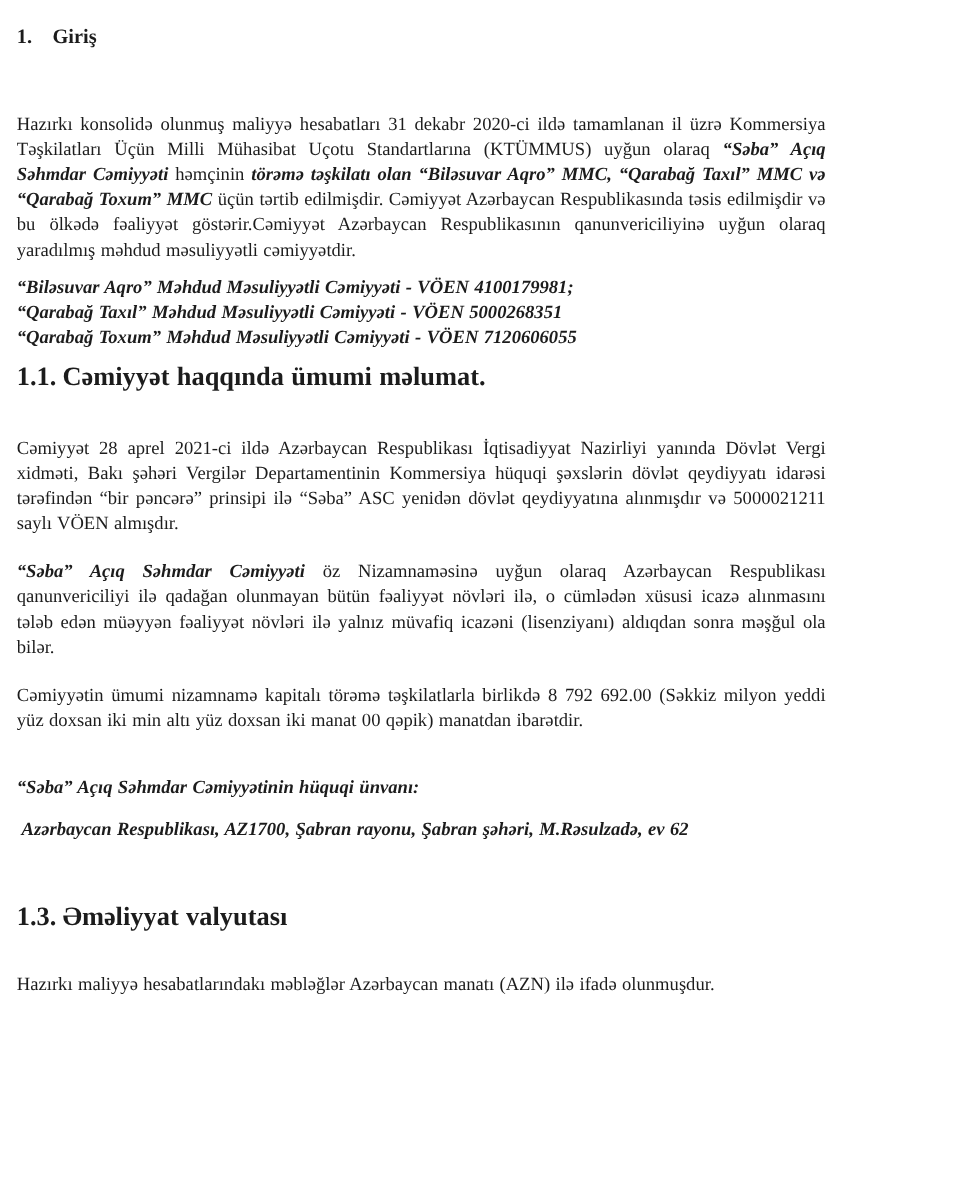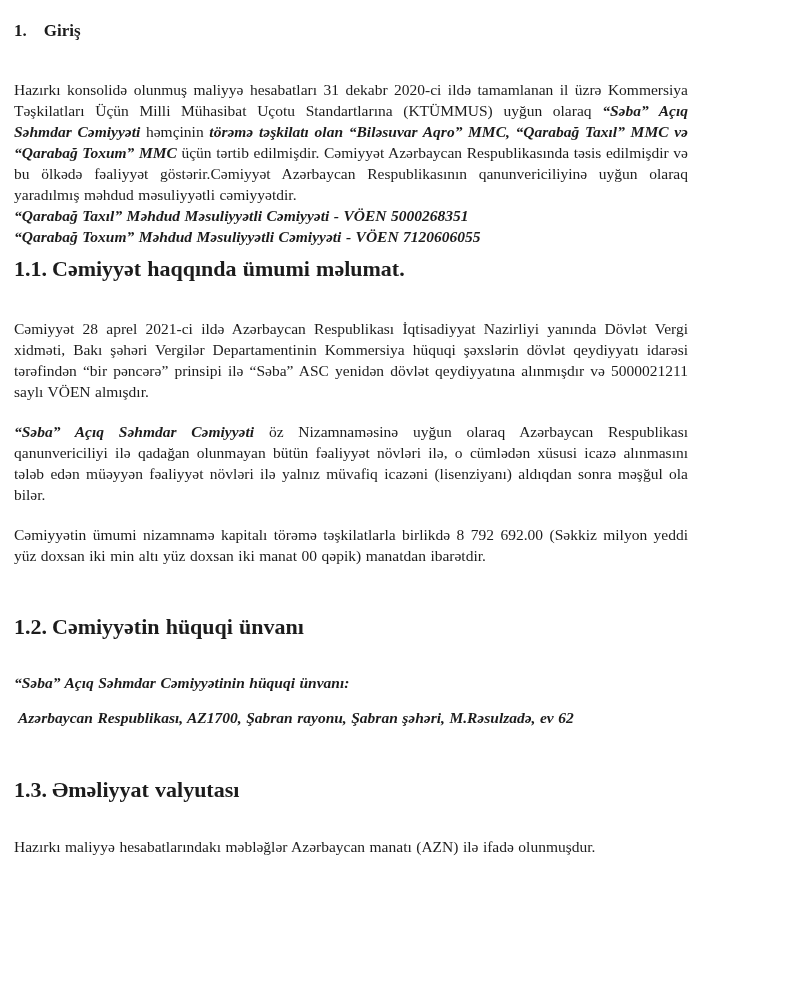--- a/index.html
+++ b/index.html
@@ -30,21 +30,21 @@
     line-height: 21px;
   }
   h1 { font-size: 17px; }
   h2 { font-size: 22px; }
   h1 .h-title { margin-left: 17px; }
   h2 .h-title { margin-left: 5px; }
   p { margin: 0; }
   .just { text-align: justify; }
   .bi { font-weight: 700; font-style: italic; }
   
-  .mt-p1      { margin-top: 38px; }
+  .mt-p1      { margin-top: 52px; }
   .mt-lead    { margin-top: 23px; }
   .mt-sub1    { margin-top: 10px; }
   .mt-sub     { }
   .mt-h11     { margin-top: 11px; }
   .mt-reg     { margin-top: 39px; }
   .mt-act     { margin-top: 19px; }
   .mt-cap     { margin-top: 19px; }
   .mt-h12     { margin-top: 50px; }
   .mt-addr1   { margin-top: 35px; }
   .mt-addr2   { margin-top: 14px; }
@@ -57,36 +57,34 @@
 
 <div class="page">
 
   <h1>
     <span class="h-num">1.</span><span class="h-title">Giriş</span>
   </h1>
 
   <p class="just mt-p1"><span>Hazırkı konsolidə olunmuş maliyyə hesabatları 31 dekabr 2020-ci ildə tamamlanan il üzrə Kommersiya Təşkilatları Üçün Milli Mühasibat Uçotu Standartlarına (KTÜMMUS) uyğun olaraq </span><span class="bi">“Səba” Açıq Səhmdar Cəmiyyəti</span><span> həmçinin </span><span class="bi">törəmə təşkilatı olan “Biləsuvar Aqro” MMC, “Qarabağ Taxıl” MMC və “Qarabağ Toxum” MMC</span><span> üçün tərtib edilmişdir. Cəmiyyət Azərbaycan Respublikasında təsis edilmişdir və bu ölkədə fəaliyyət göstərir.Cəmiyyət Azərbaycan Respublikasının qanunvericiliyinə uyğun olaraq yaradılmış məhdud məsuliyyətli cəmiyyətdir.</span></p>
 
 
+  <p class="bi mt-sub1">“Biləsuvar Aqro” Məhdud Məsuliyyətli Cəmiyyəti - VÖEN 4100179981;</p>
   <p class="bi mt-sub">“Qarabağ Taxıl” Məhdud Məsuliyyətli Cəmiyyəti - VÖEN 5000268351</p>
   <p class="bi mt-sub">“Qarabağ Toxum” Məhdud Məsuliyyətli Cəmiyyəti - VÖEN 7120606055</p>
 
   <h2 class="mt-h11">
     <span class="h-num">1.1.</span><span class="h-title">Cəmiyyət haqqında ümumi məlumat.</span>
   </h2>
 
   <p class="just mt-reg">Cəmiyyət 28 aprel 2021-ci ildə Azərbaycan Respublikası İqtisadiyyat Nazirliyi yanında Dövlət Vergi xidməti, Bakı şəhəri Vergilər Departamentinin Kommersiya hüquqi şəxslərin dövlət qeydiyyatı idarəsi tərəfindən “bir pəncərə” prinsipi ilə “Səba” ASC yenidən dövlət qeydiyyatına alınmışdır və 5000021211 saylı VÖEN almışdır.</p>
 
   <p class="just mt-act"><span class="bi">“Səba” Açıq Səhmdar Cəmiyyəti</span><span> öz Nizamnaməsinə uyğun olaraq Azərbaycan Respublikası qanunvericiliyi ilə qadağan olunmayan bütün fəaliyyət növləri ilə, o cümlədən xüsusi icazə alınmasını tələb edən müəyyən fəaliyyət növləri ilə yalnız müvafiq icazəni (lisenziyanı) aldıqdan sonra məşğul ola bilər.</span></p>
 
   <p class="just mt-cap">Cəmiyyətin ümumi nizamnamə kapitalı törəmə təşkilatlarla birlikdə 8 792 692.00 (Səkkiz milyon yeddi yüz doxsan iki min altı yüz doxsan iki manat 00 qəpik) manatdan ibarətdir.</p>
 
-  <h2 class="mt-h12">
-    <span class="h-num">1.2.</span><span class="h-title">Cəmiyyətin hüquqi ünvanı</span>
-  </h2>
 
   <p class="bi mt-addr1">“Səba” Açıq Səhmdar Cəmiyyətinin hüquqi ünvanı:</p>
   <p class="bi mt-addr2 indent-sm">Azərbaycan Respublikası, AZ1700, Şabran rayonu, Şabran şəhəri, M.Rəsulzadə, ev 62</p>
 
   <h2 class="mt-h13">
     <span class="h-num">1.3.</span><span class="h-title">Əməliyyat valyutası</span>
   </h2>
 
   <p class="mt-cur">Hazırkı maliyyə hesabatlarındakı məbləğlər Azərbaycan manatı (AZN) ilə ifadə olunmuşdur.</p>
 

